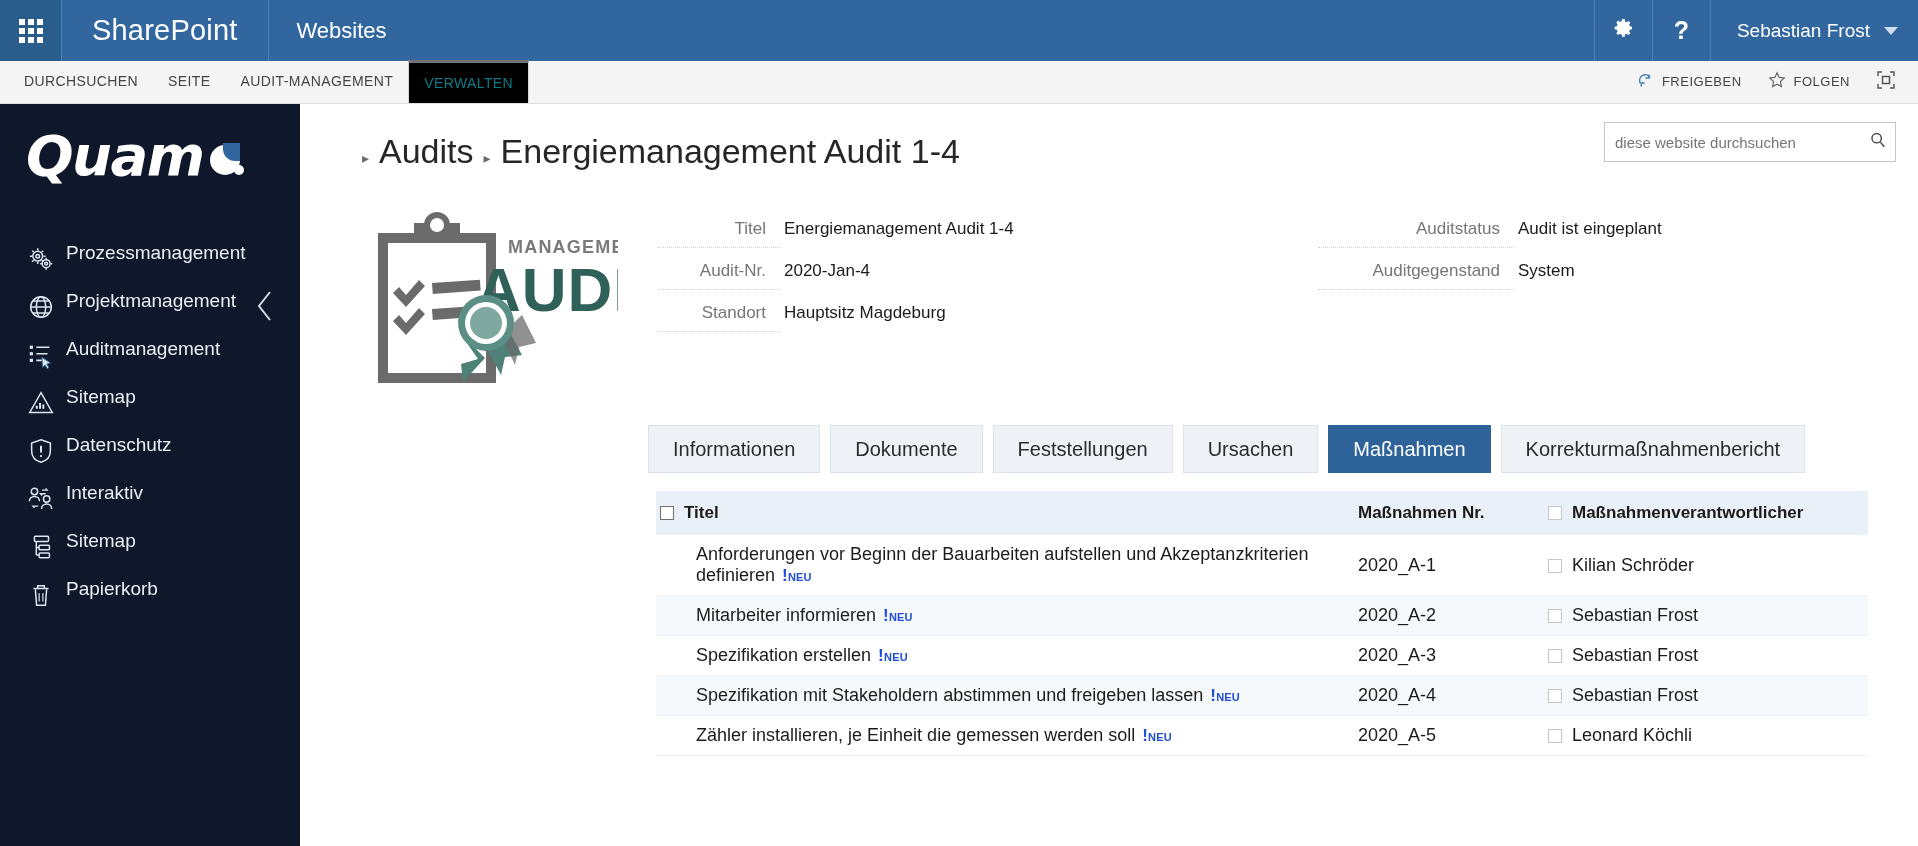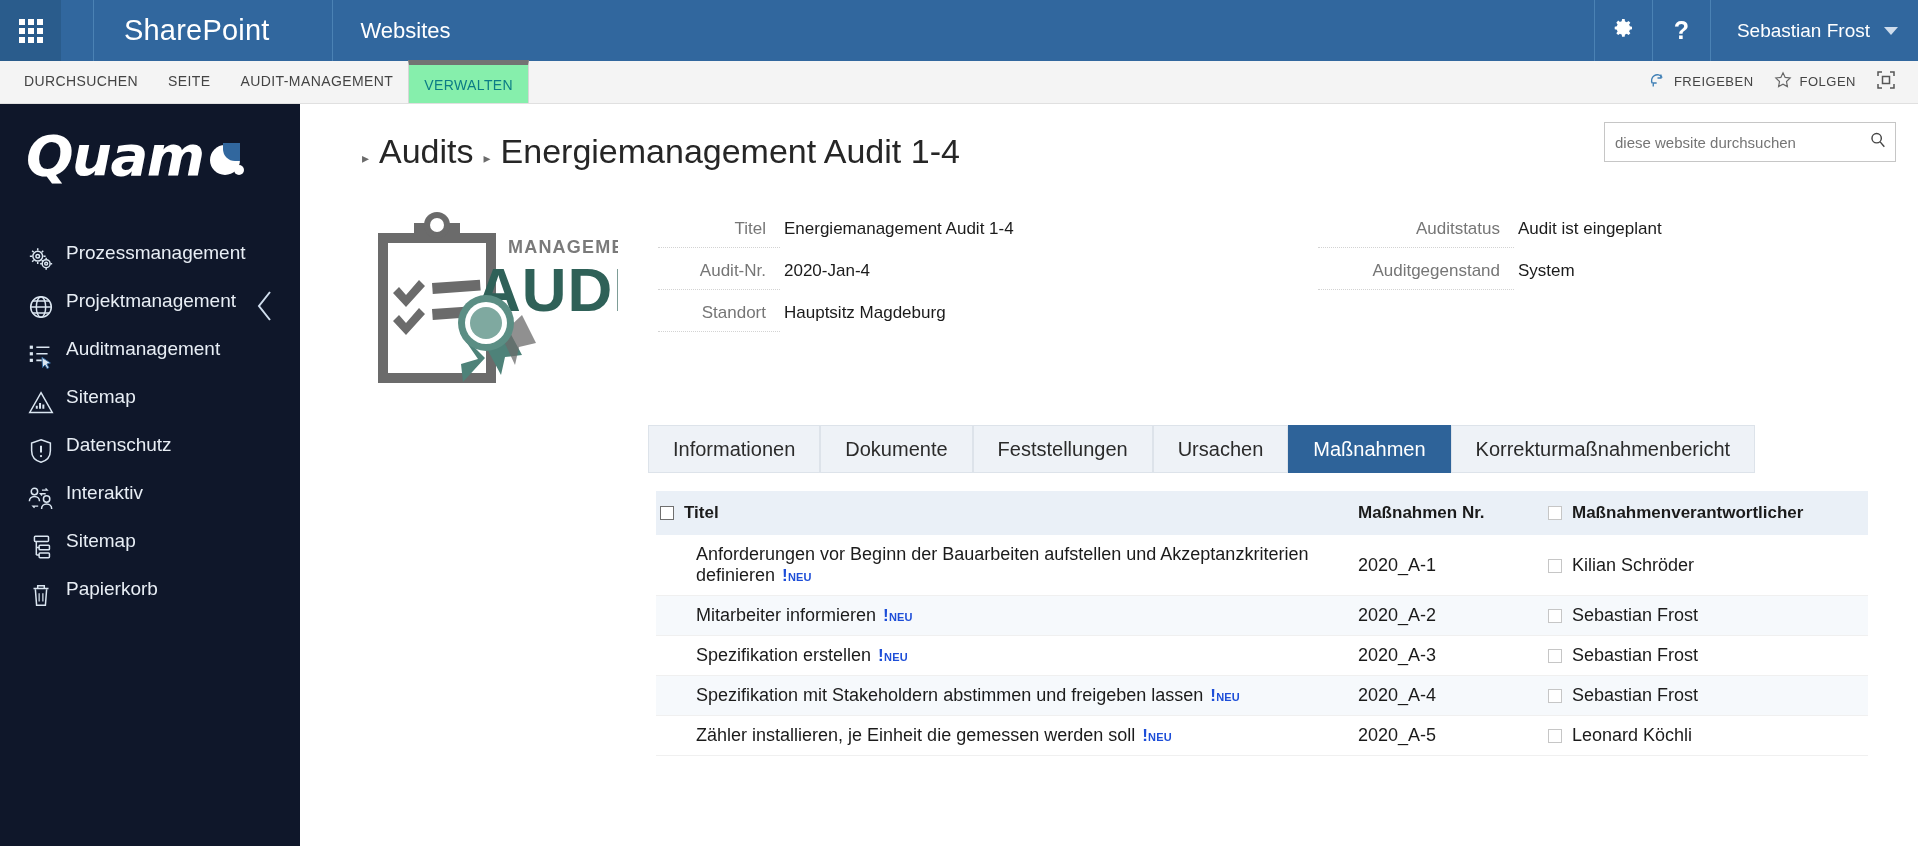--- a/index.html
+++ b/index.html
@@ -7,21 +7,20 @@
     width: 1918px; height: 846px;
     font-family: "Liberation Sans", sans-serif;
     background: #ffffff;
     overflow: hidden;
   }
   
   .suite-bar {
     height: 61px; background: #2e6da4; background: #31679e;
     display: flex; align-items: center; color: #fff;
     position: relative;
-    gap: 32px;
   }
   .waffle {
     width: 61px; height: 61px; display: flex;
     align-items: center; justify-content: center;
     background: #2a5c8c; cursor: pointer;
   }
   .waffle-grid { display: grid; grid-template-columns: repeat(3, 6px); grid-gap: 3px; }
   .waffle-grid i { width: 6px; height: 6px; background: #fff; display: block; }
   .suite-brand {
     font-size: 29px; font-weight: 400; padding: 0 30px;
@@ -51,27 +50,27 @@
     height: 43px; background: #f4f4f4; border-bottom: 1px solid #e0e0e0;
     display: flex; align-items: flex-end; position: relative;
   }
   .ribbon-tabs { display: flex; align-items: flex-end; height: 43px; }
   .ribbon-tab {
     font-size: 14px; color: #444; letter-spacing: .4px;
     padding: 0 15px; height: 43px; line-height: 43px; cursor: pointer;
   }
   .ribbon-tab.first { padding-left: 24px; }
   .ribbon-tab.active {
-    background: #86efac; border-top: 5px solid #737373;
+    background: #000000; border-top: 3px solid #737373;
     border-left: 1px solid #d6d6d6; border-right: 1px solid #d6d6d6;
     color: #0b7c85; line-height: 40px; height: 43px;
   }
   .ribbon-right {
     margin-left: auto; display: flex; align-items: center;
-    gap: 20px; padding-right: 22px; height: 43px;
+    gap: 26px; padding-right: 22px; height: 43px;
   }
   .ribbon-action {
     display: flex; align-items: center; gap: 8px; font-size: 13px;
     color: #444; letter-spacing: .5px; cursor: pointer;
   }
   
   .body-wrap { display: flex; height: 742px; }
   
   .sidebar {
     width: 300px; background: #0f172a; flex: 0 0 300px;
@@ -143,21 +142,21 @@
   .meta-col.right { margin-left: 40px; }
   .meta-row { display: flex; align-items: baseline; height: 42px; }
   .meta-label {
     color: #767676; font-size: 17px; text-align: right;
     border-bottom: 1px dotted #d3d3d3; padding: 0 14px 8px 0;
   }
   .meta-col.left .meta-label { width: 122px; }
   .meta-col.right .meta-label { width: 196px; }
   .meta-value { color: #1b1b1b; font-size: 17px; padding-left: 4px; }
   
-  .tab-strip { display: flex; padding: 30px 0 0 348px; }
+  .tab-strip { display: flex; gap: 10px; padding: 30px 0 0 348px; }
   .tab {
     background: #eef2f7; border: 1px solid #dde3ea;
     font-size: 20px; color: #2b2b2b; cursor: pointer;
     padding: 0 24px; height: 48px; line-height: 47px; white-space: nowrap;
   }
   .tab.active { background: #2e6399; border-color: #2e6399; color: #fff; }
   
   .table-wrap { padding: 18px 0 0 356px; padding-right: 50px; }
   table.list { width: 100%; border-collapse: collapse; }
   table.list thead th {

